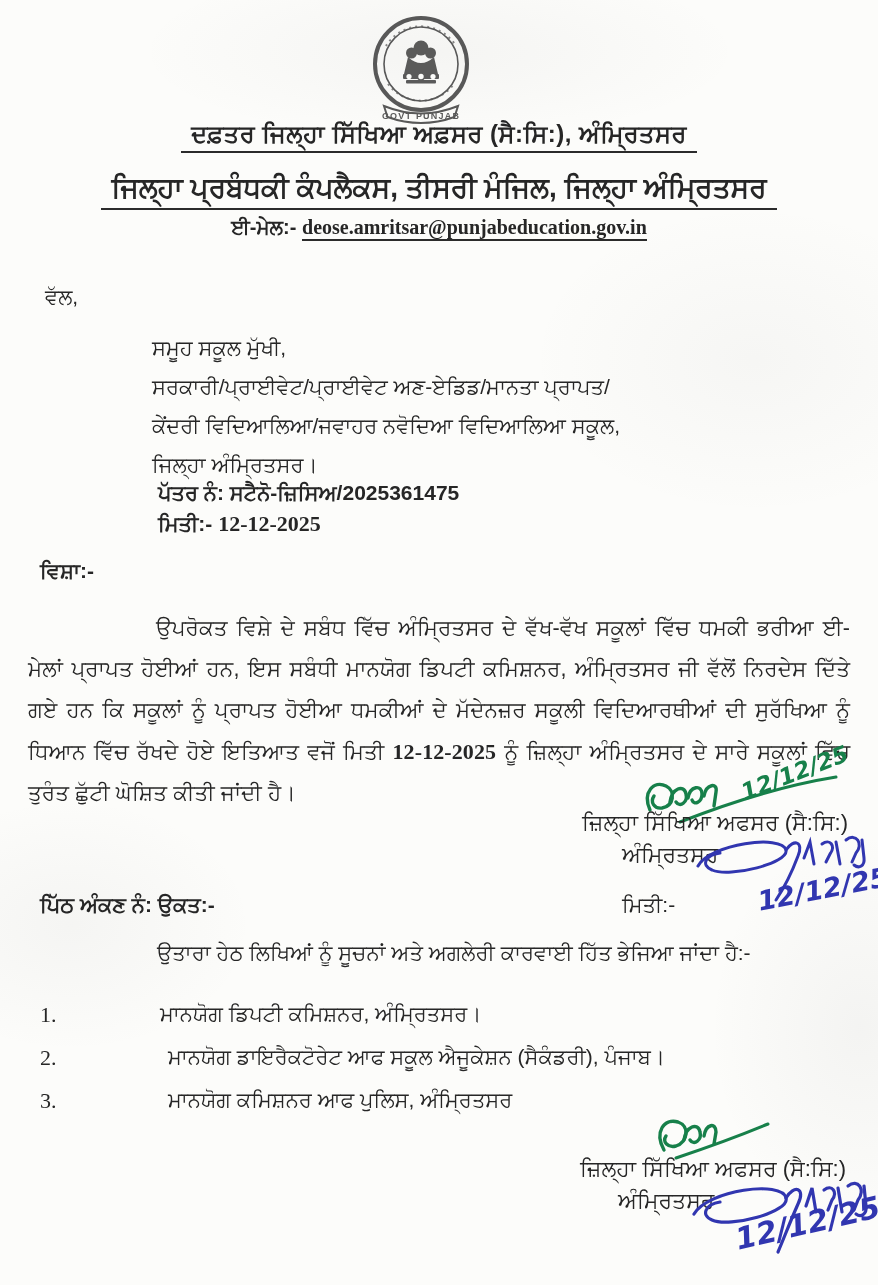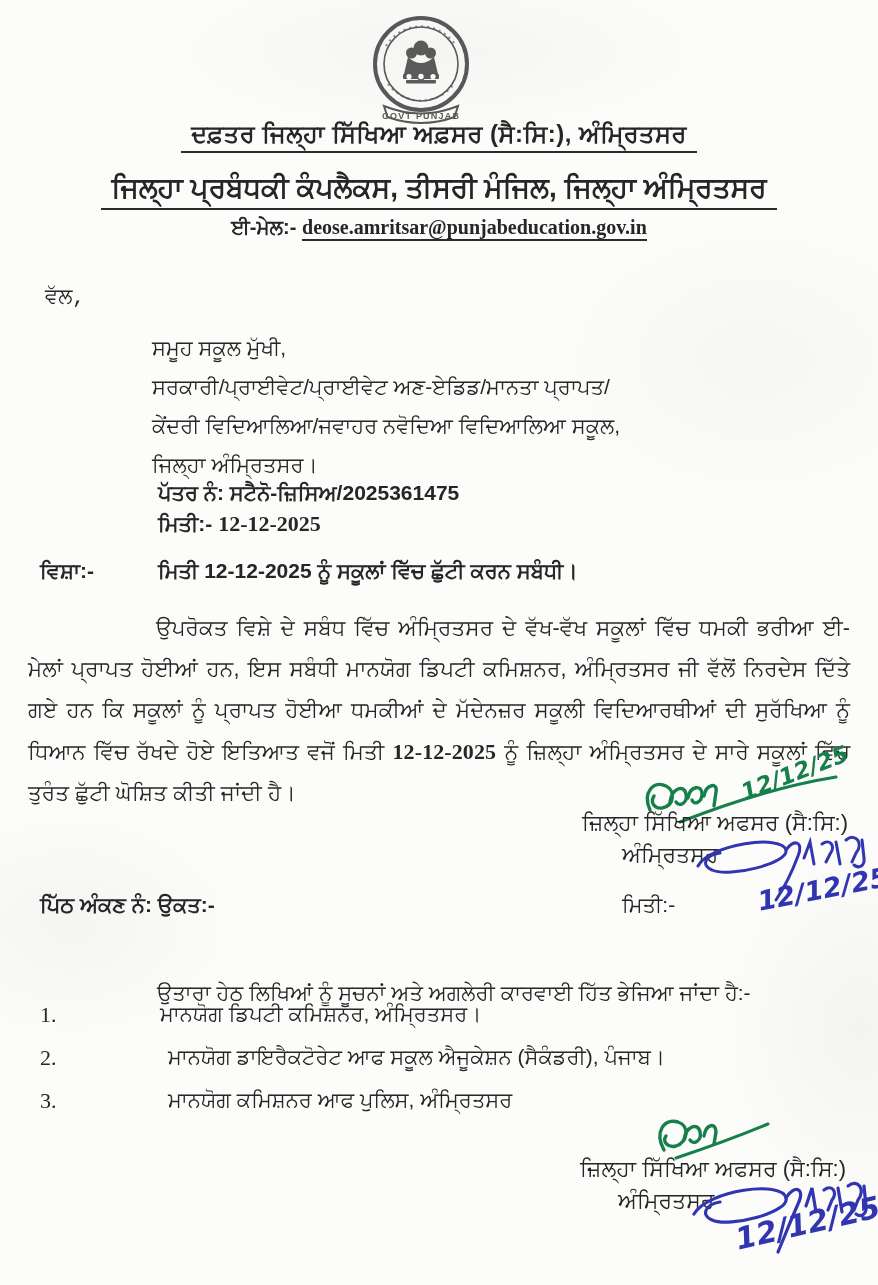--- a/index.html
+++ b/index.html
@@ -75,37 +75,36 @@
     <span class="title1 u">ਦਫ਼ਤਰ ਜਿਲ੍ਹਾ ਸਿੱਖਿਆ ਅਫ਼ਸਰ (ਸੈ:ਸਿ:), ਅੰਮ੍ਰਿਤਸਰ</span>
   </div>
   <div class="abs center email-row" style="top:216px;">
     <span>ਈ-ਮੇਲ:-</span>
     <span class="email">deose.amritsar@punjabeducation.gov.in</span>
   </div>
   <div class="abs center" style="top:172px;">
     <span class="title2 u">ਜਿਲ੍ਹਾ ਪ੍ਰਬੰਧਕੀ ਕੰਪਲੈਕਸ, ਤੀਸਰੀ ਮੰਜਿਲ, ਜਿਲ੍ਹਾ ਅੰਮ੍ਰਿਤਸਰ</span>
   </div>
 
-  <div class="abs t" style="left:45px;top:285px;font-family:Liberation Mono, monospace;">ਵੱਲ,</div>
+  <div class="abs t" style="left:45px;top:285px;">ਵੱਲ,</div>
 
   <div class="abs t addr" style="left:152px;top:328px;">
     <div>ਸਮੂਹ ਸਕੂਲ ਮੁੱਖੀ,</div>
     <div>ਸਰਕਾਰੀ/ਪ੍ਰਾਈਵੇਟ/ਪ੍ਰਾਈਵੇਟ ਅਣ-ਏਡਿਡ/ਮਾਨਤਾ ਪ੍ਰਾਪਤ/</div>
     <div>ਕੇਂਦਰੀ ਵਿਦਿਆਲਿਆ/ਜਵਾਹਰ ਨਵੋਦਿਆ ਵਿਦਿਆਲਿਆ ਸਕੂਲ,</div>
     <div>ਜਿਲ੍ਹਾ ਅੰਮ੍ਰਿਤਸਰ।</div>
   </div>
 
   <div class="abs t semib" style="left:158px;top:481px;">ਪੱਤਰ ਨੰ: ਸਟੈਨੋ-ਜ਼ਿਸਿਅ/2025361475</div>
   <div class="abs t semib" style="left:158px;top:511px;">
     <span>ਮਿਤੀ:-</span>
     <span class="num" style="font-size:22px;">12-12-2025</span>
   </div>
 
   <div class="abs t bold" style="left:40px;top:559px;">ਵਿਸ਼ਾ:-</div>
-  <div class="abs t bold" style="left:158px;top:559px;">ਮਿਤੀ 12-12-2025 ਨੂੰ ਸਕੂਲਾਂ ਵਿੱਚ ਛੁੱਟੀ ਕਰਨ ਸਬੰਧੀ।</div>
 
   <div class="abs bodytext" style="left:28px;top:608px;">
     <span>ਉਪਰੋਕਤ ਵਿਸ਼ੇ ਦੇ ਸਬੰਧ ਵਿੱਚ ਅੰਮ੍ਰਿਤਸਰ ਦੇ ਵੱਖ-ਵੱਖ ਸਕੂਲਾਂ ਵਿੱਚ ਧਮਕੀ ਭਰੀਆ ਈ-ਮੇਲਾਂ ਪ੍ਰਾਪਤ ਹੋਈਆਂ ਹਨ, ਇਸ ਸਬੰਧੀ ਮਾਨਯੋਗ ਡਿਪਟੀ ਕਮਿਸ਼ਨਰ, ਅੰਮ੍ਰਿਤਸਰ ਜੀ ਵੱਲੋਂ ਨਿਰਦੇਸ ਦਿੱਤੇ ਗਏ ਹਨ ਕਿ ਸਕੂਲਾਂ ਨੂੰ ਪ੍ਰਾਪਤ ਹੋਈਆ ਧਮਕੀਆਂ ਦੇ ਮੱਦੇਨਜ਼ਰ ਸਕੂਲੀ ਵਿਦਿਆਰਥੀਆਂ ਦੀ ਸੁਰੱਖਿਆ ਨੂੰ ਧਿਆਨ ਵਿੱਚ ਰੱਖਦੇ ਹੋਏ ਇਤਿਆਤ ਵਜੋਂ ਮਿਤੀ </span><span class="num" style="font-size:22px;">12-12-2025</span><span> ਨੂੰ ਜ਼ਿਲ੍ਹਾ ਅੰਮ੍ਰਿਤਸਰ ਦੇ ਸਾਰੇ ਸਕੂਲਾਂ ਵਿੱਚ ਤੁਰੰਤ ਛੁੱਟੀ ਘੋਸ਼ਿਤ ਕੀਤੀ ਜਾਂਦੀ ਹੈ।</span>
   </div>
 
   <div class="abs" style="left:636px;top:772px;">
     <svg width="210" height="55" viewBox="0 0 210 55" fill="none" stroke="#17804a" stroke-width="3.4" stroke-linecap="round">
       <path d="M14,38 C6,20 18,8 30,14 C40,19 38,34 26,36 C18,37 14,30 18,24"></path>
       <path d="M34,30 C36,16 48,12 50,22 C52,30 44,36 40,30"></path>
       <path d="M52,26 C54,14 66,12 66,22 C66,30 58,34 56,28"></path>
@@ -127,21 +126,21 @@
       <path d="M146,12 l4,22"></path>
       <path d="M156,10 c10,-8 18,4 10,13 l-4,9"></path>
       <path d="M172,10 l2,18 c1,8 -5,11 -10,7"></path>
     </svg>
   </div>
   <div class="abs sig-date blue" style="left:758px;top:886px;font-size:27px;transform:rotate(-11deg);">12/12/25</div>
 
   <div class="abs t semib" style="left:40px;top:893px;">ਪਿੱਠ ਅੰਕਣ ਨੰ: ਉਕਤ:-</div>
   <div class="abs t" style="left:622px;top:893px;">ਮਿਤੀ:-</div>
 
-  <div class="abs t" style="left:157px;top:981px;">ਉਤਾਰਾ ਹੇਠ ਲਿਖਿਆਂ ਨੂੰ ਸੂਚਨਾਂ ਅਤੇ ਅਗਲੇਰੀ ਕਾਰਵਾਈ ਹਿੱਤ ਭੇਜਿਆ ਜਾਂਦਾ ਹੈ:-</div>
+  <div class="abs t" style="left:157px;top:941px;">ਉਤਾਰਾ ਹੇਠ ਲਿਖਿਆਂ ਨੂੰ ਸੂਚਨਾਂ ਅਤੇ ਅਗਲੇਰੀ ਕਾਰਵਾਈ ਹਿੱਤ ਭੇਜਿਆ ਜਾਂਦਾ ਹੈ:-</div>
 
   <div class="abs listrow" style="left:40px;top:1002px;">
     <span class="no">1.</span>
     <span class="t" style="position:absolute;left:120px;white-space:nowrap;">ਮਾਨਯੋਗ ਡਿਪਟੀ ਕਮਿਸ਼ਨਰ, ਅੰਮ੍ਰਿਤਸਰ।</span>
   </div>
   <div class="abs listrow" style="left:40px;top:1045px;">
     <span class="no">2.</span>
     <span class="t" style="position:absolute;left:128px;white-space:nowrap;">ਮਾਨਯੋਗ ਡਾਇਰੈਕਟੋਰੇਟ ਆਫ ਸਕੂਲ ਐਜੂਕੇਸ਼ਨ (ਸੈਕੰਡਰੀ), ਪੰਜਾਬ।</span>
   </div>
   <div class="abs listrow" style="left:40px;top:1088px;">

